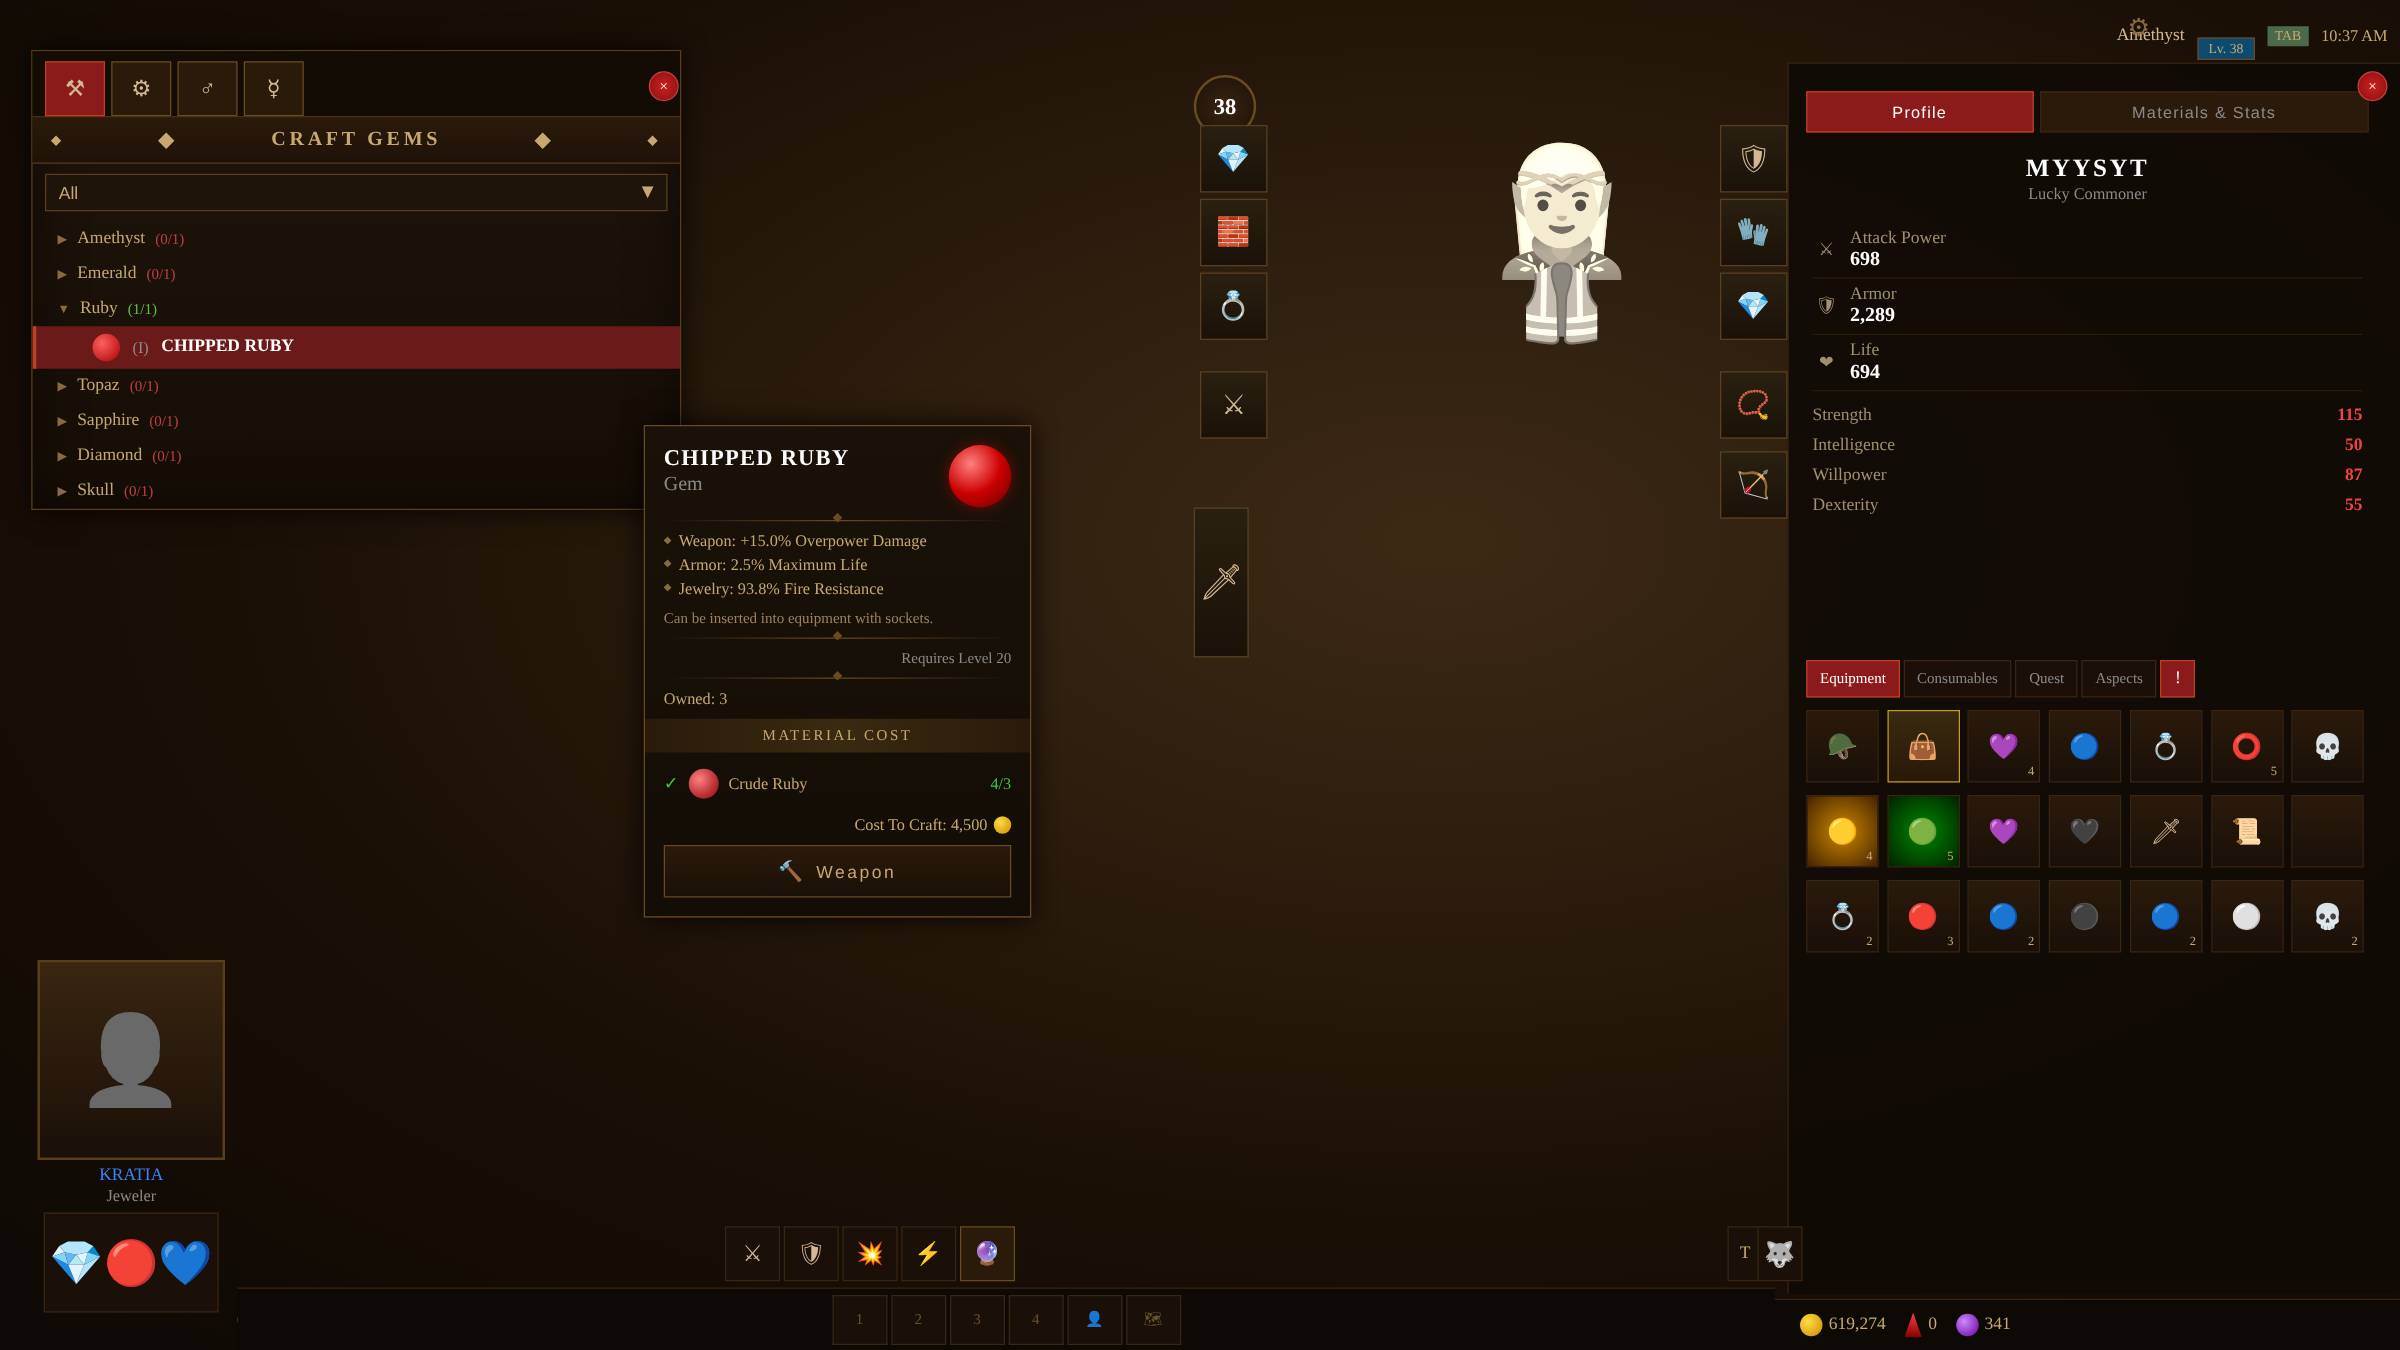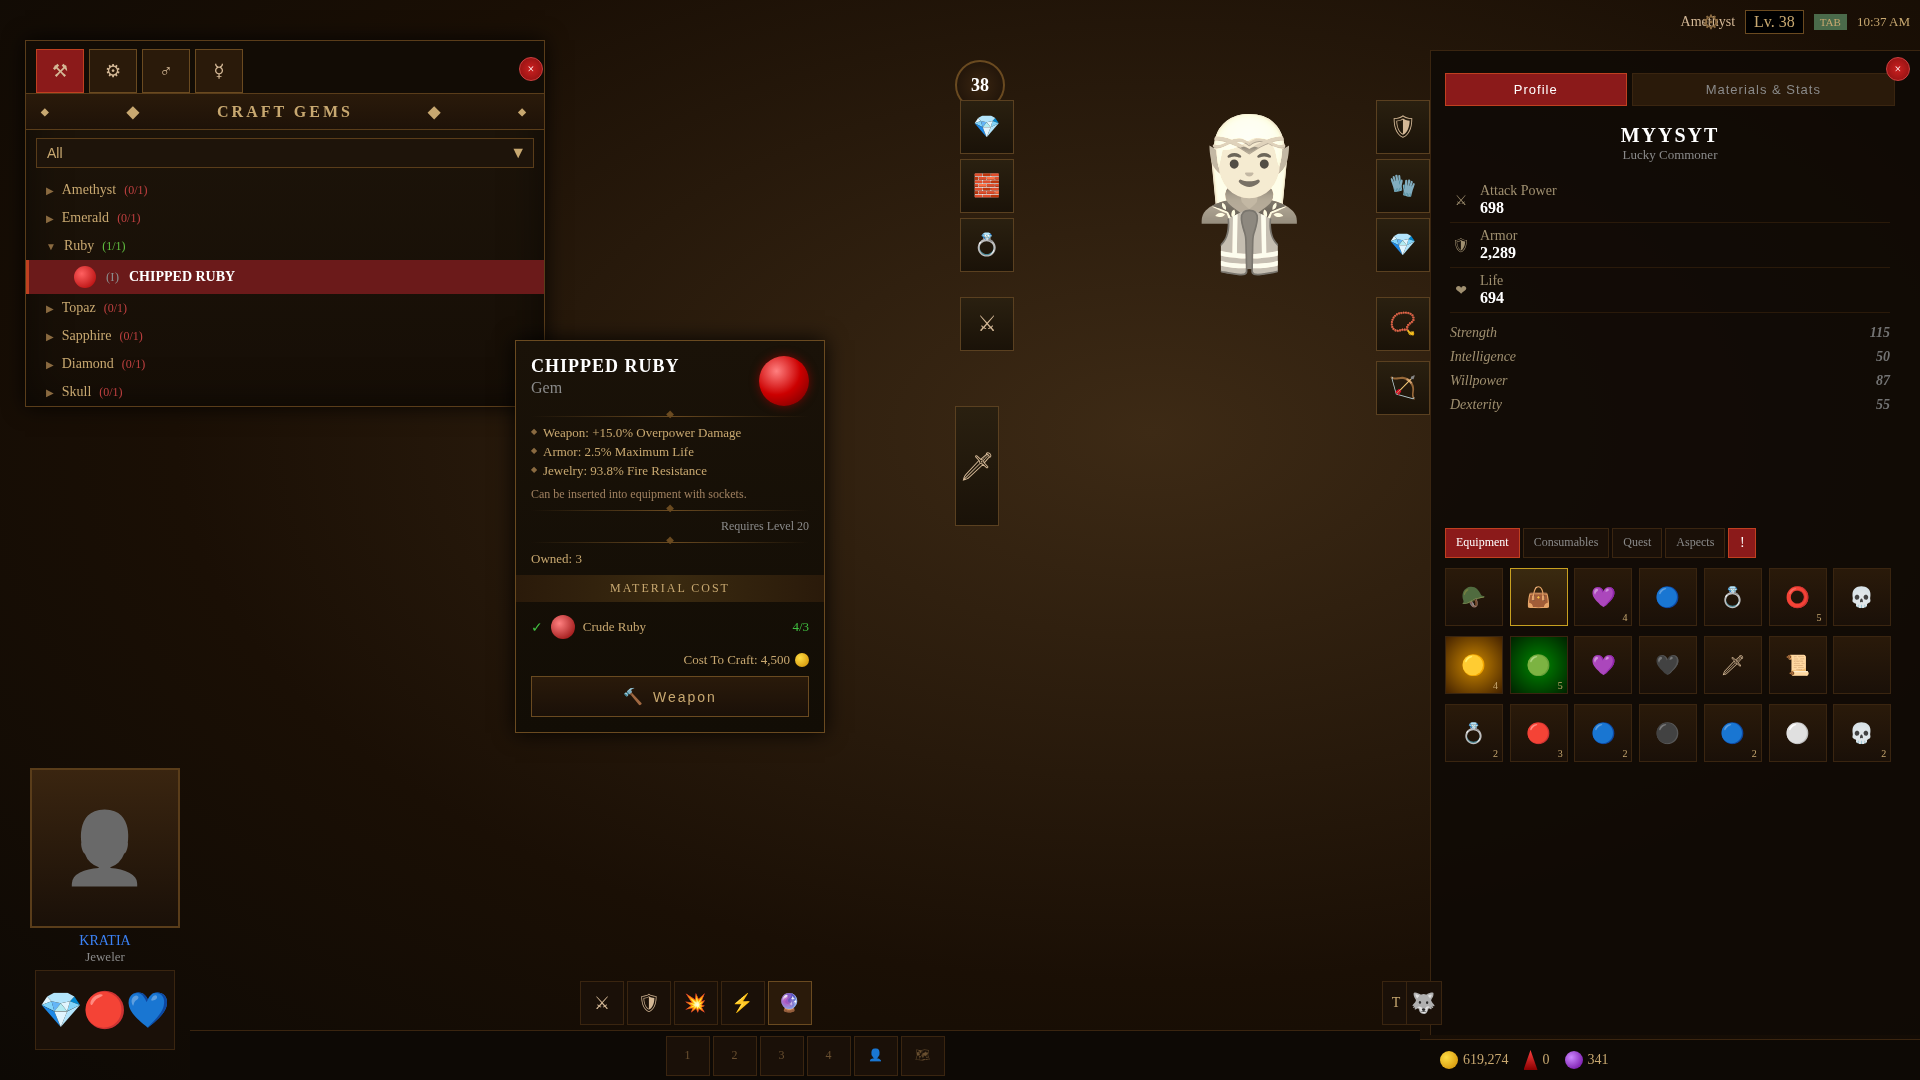--- a/index.html
+++ b/index.html
@@ -419,25 +419,24 @@
       font-size: 16px;
       color: #ffffff;
       font-weight: bold;
     }
 
     .attr-row {
       display: flex;
       justify-content: space-between;
       align-items: center;
       padding: 4px 0;
-      font-style: italic;
     }
 
     .attr-name { font-size: 14px; color: #a09070; }
-    .attr-value { font-size: 14px; color: #737373; font-weight: bold; text-align: right; }
+    .attr-value { font-size: 14px; color: #ef4444; font-weight: bold; text-align: right; }
 
     
     .equip-tabs {
       display: flex;
       margin: 8px 15px 5px;
       gap: 3px;
     }
 
     .equip-tab {
       padding: 6px 10px;
@@ -599,24 +598,25 @@
       right: 10px;
       display: flex;
       align-items: center;
       gap: 10px;
       font-size: 13px;
       color: #c8a870;
     }
 
     .player-name-top { font-size: 14px; color: #d4b896; }
     .level-badge-small {
-      background: #000000;
+      background: #0c4a6e;
       border: 1px solid #6a4a20;
       padding: 2px 8px;
-      font-size: 16px;
+      font-size: 11px;
+      margin-top: 20px;
     }
 
     
     .gear-left-col {
       position: absolute;
       left: 960px;
       top: 100px;
       display: flex;
       flex-direction: column;
       gap: 5px;

